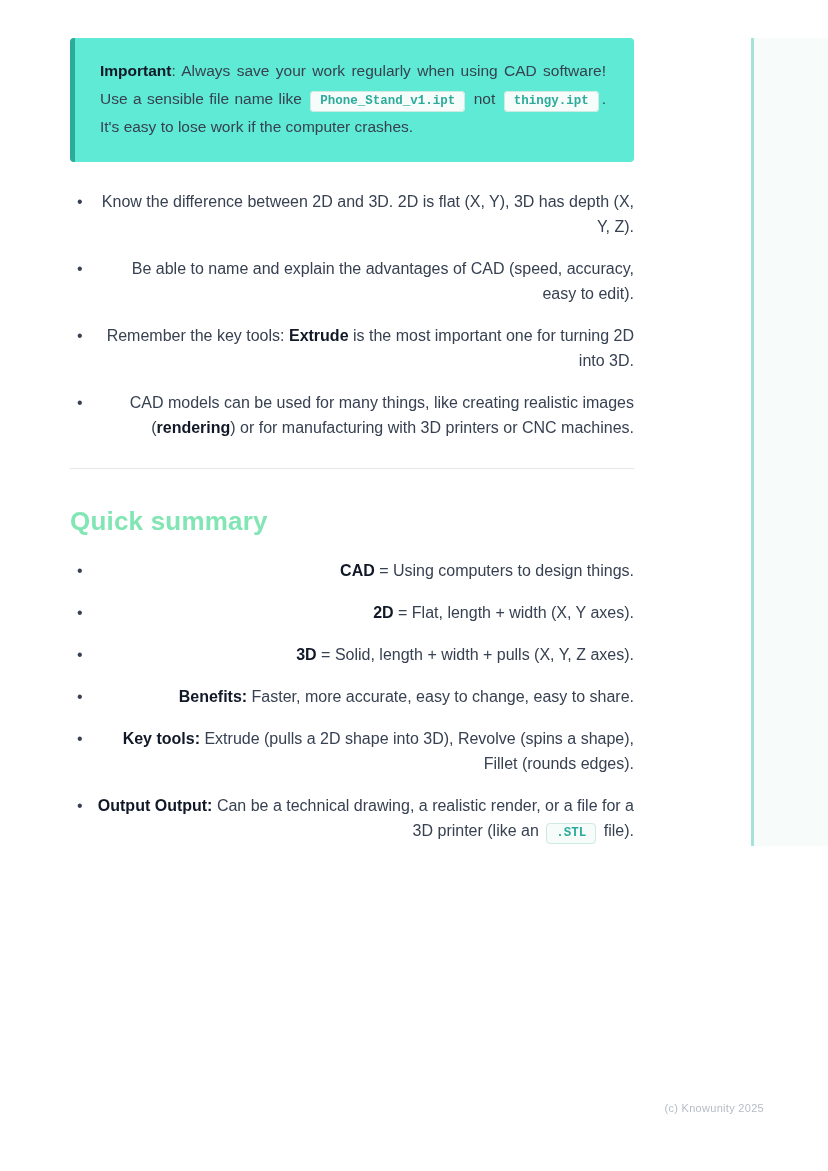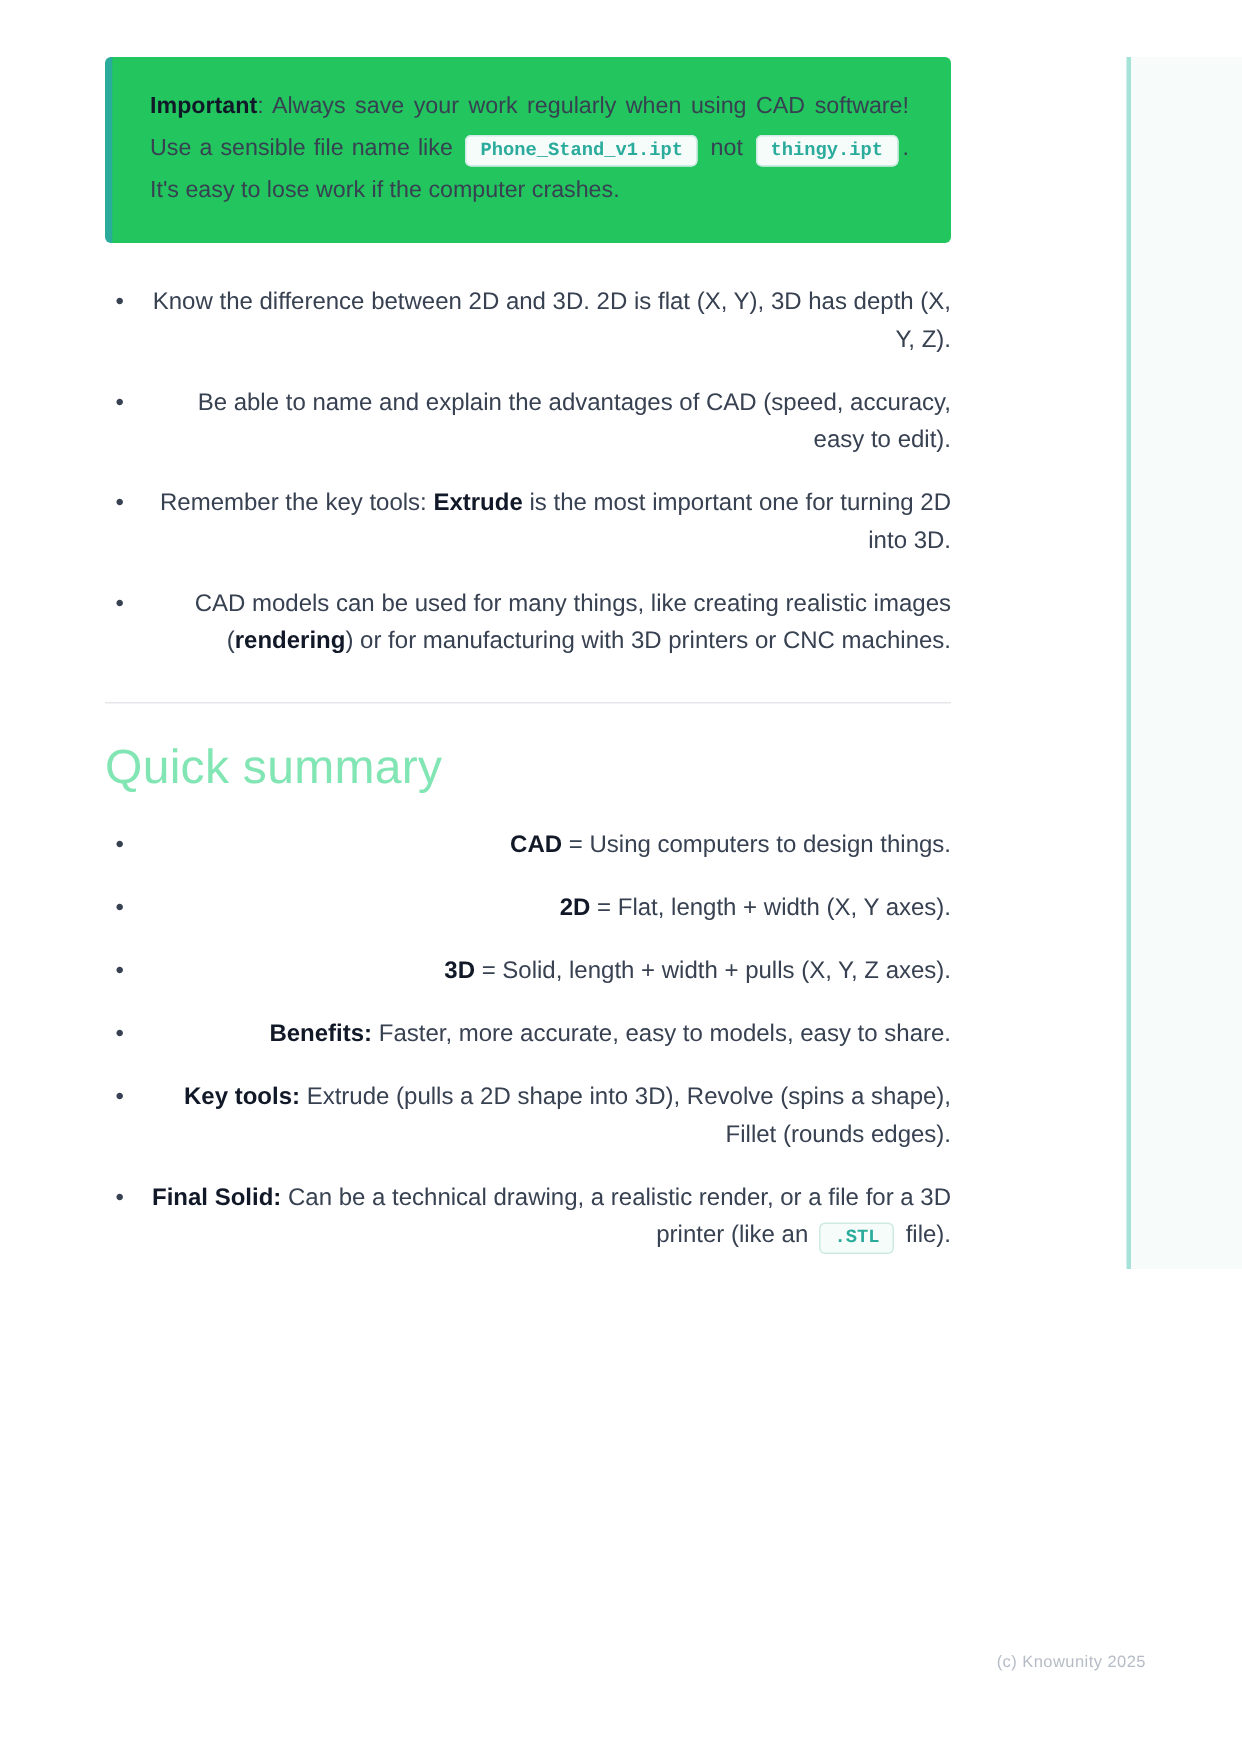--- a/index.html
+++ b/index.html
@@ -12,21 +12,21 @@
     overflow: hidden;
   }
   .content {
     position: absolute;
     left: 70px; top: 0;
     width: 564px;
   }
   
   .callout {
     margin-top: 38px;
-    background: #22c55e;
+    background: #5eead4;
     border-left: 5px solid #2aab9b;
     border-radius: 4px;
     padding: 19px 28px 21px 25px;
   }
   .callout p {
     margin: 0;
     text-align: justify;
     font-size: 15.5px;
     line-height: 1.8;
     color: #374151;
@@ -67,23 +67,23 @@
   }
   
   .divider {
     border: none;
     border-top: 1px solid #e5e7eb;
     margin: 28px 0 0 0;
     height: 0;
   }
   
   h2.quick-summary {
-    margin: 24px 0 21px 0;
-    font-size: 32px;
-    font-weight: normal;
+    margin: 37px 0 21px 0;
+    font-size: 26px;
+    font-weight: bold;
     color: #82e5b4;
     letter-spacing: 0.2px;
   }
   ul.summary-list { margin-top: 0; }
   
   .footer {
     position: absolute;
     right: 64px; top: 1102px;
     font-size: 11px;
     letter-spacing: 0.3px;
@@ -117,20 +117,20 @@
   </ul>
 
   <hr class="divider">
 
   <h2 class="quick-summary">Quick summary</h2>
 
   <ul class="note-list summary-list">
     <li><span class="seg-bold">CAD</span><span> = Using computers to design things.</span></li>
     <li><span class="seg-bold">2D</span><span> = Flat, length + width (X, Y axes).</span></li>
     <li><span class="seg-bold">3D</span><span> = Solid, length + width + pulls (X, Y, Z axes).</span></li>
-    <li><span class="seg-bold">Benefits:</span><span> Faster, more accurate, easy to models, easy to share.</span></li>
+    <li><span class="seg-bold">Benefits:</span><span> Faster, more accurate, easy to change, easy to share.</span></li>
     <li><span class="seg-bold">Key tools:</span><span> Extrude (pulls a 2D shape into 3D), Revolve (spins a shape), Fillet (rounds edges).</span></li>
-    <li><span class="seg-bold">Final Solid:</span><span> Can be a technical drawing, a realistic render, or a file for a 3D printer (like an </span><span class="code-chip">.STL</span><span> file).</span></li>
+    <li><span class="seg-bold">Output Output:</span><span> Can be a technical drawing, a realistic render, or a file for a 3D printer (like an </span><span class="code-chip">.STL</span><span> file).</span></li>
   </ul>
 
 </div>
 
 <div class="footer">(c) Knowunity 2025</div>
 
 </body></html>

